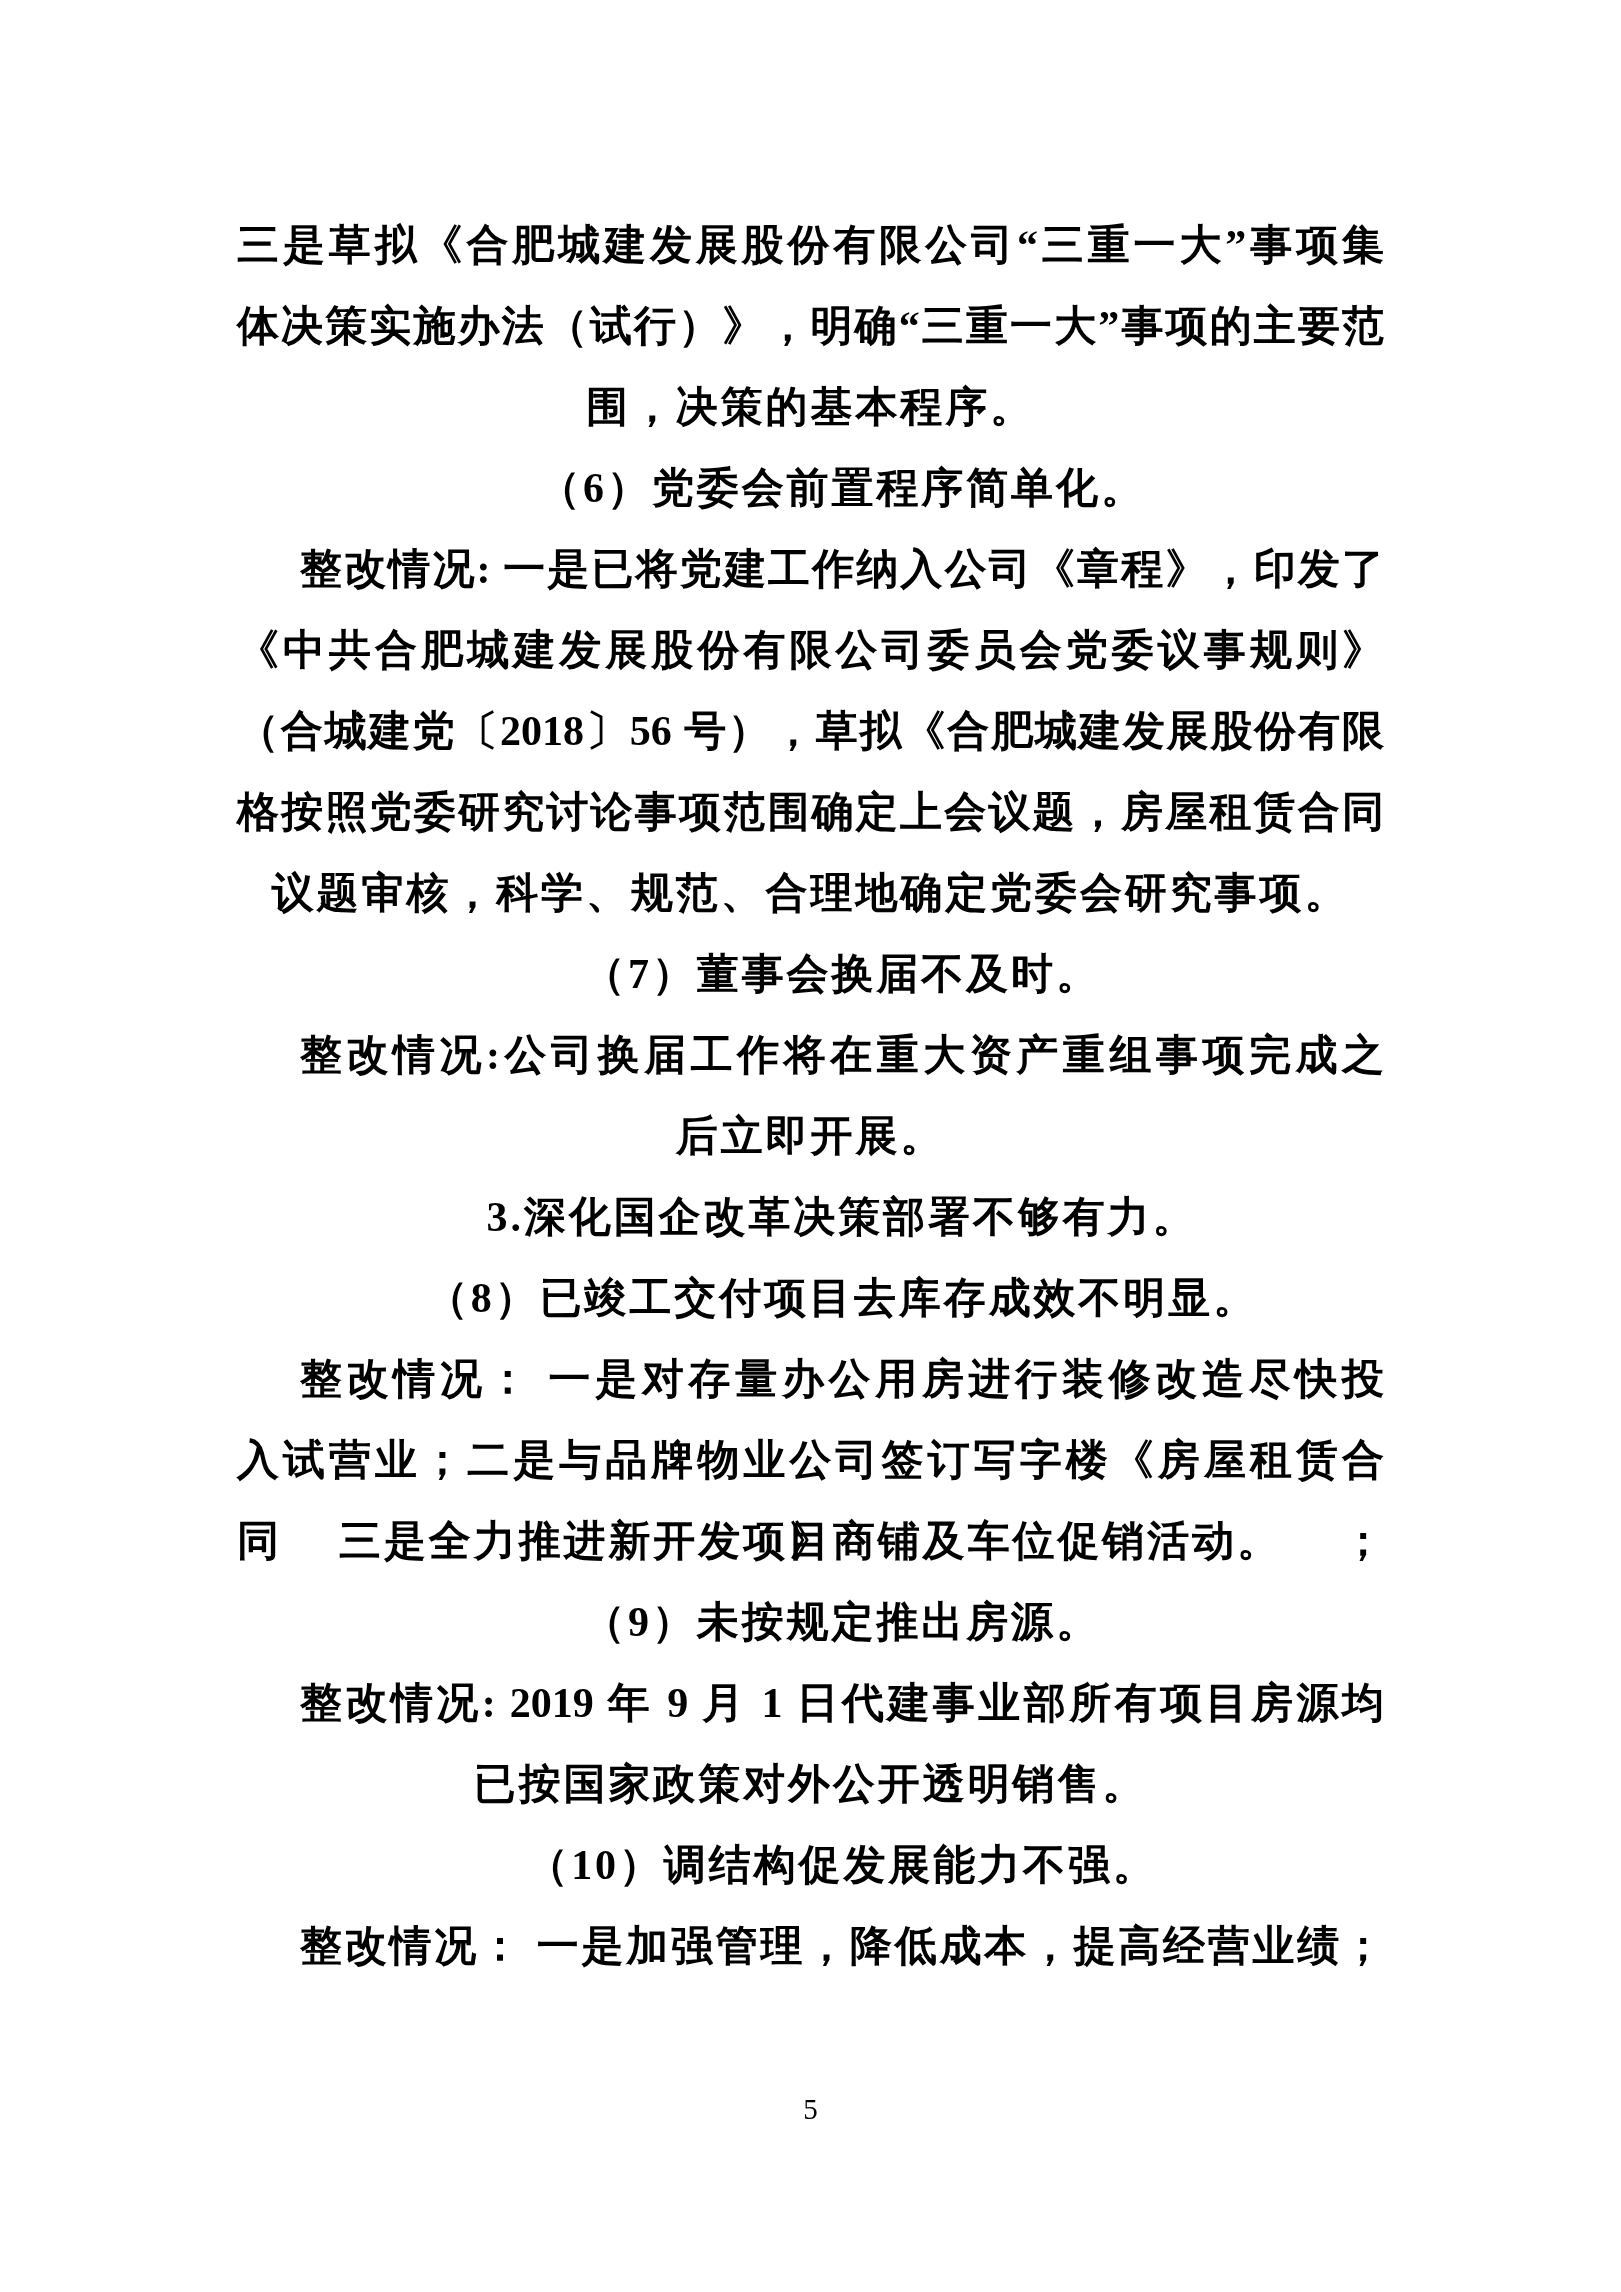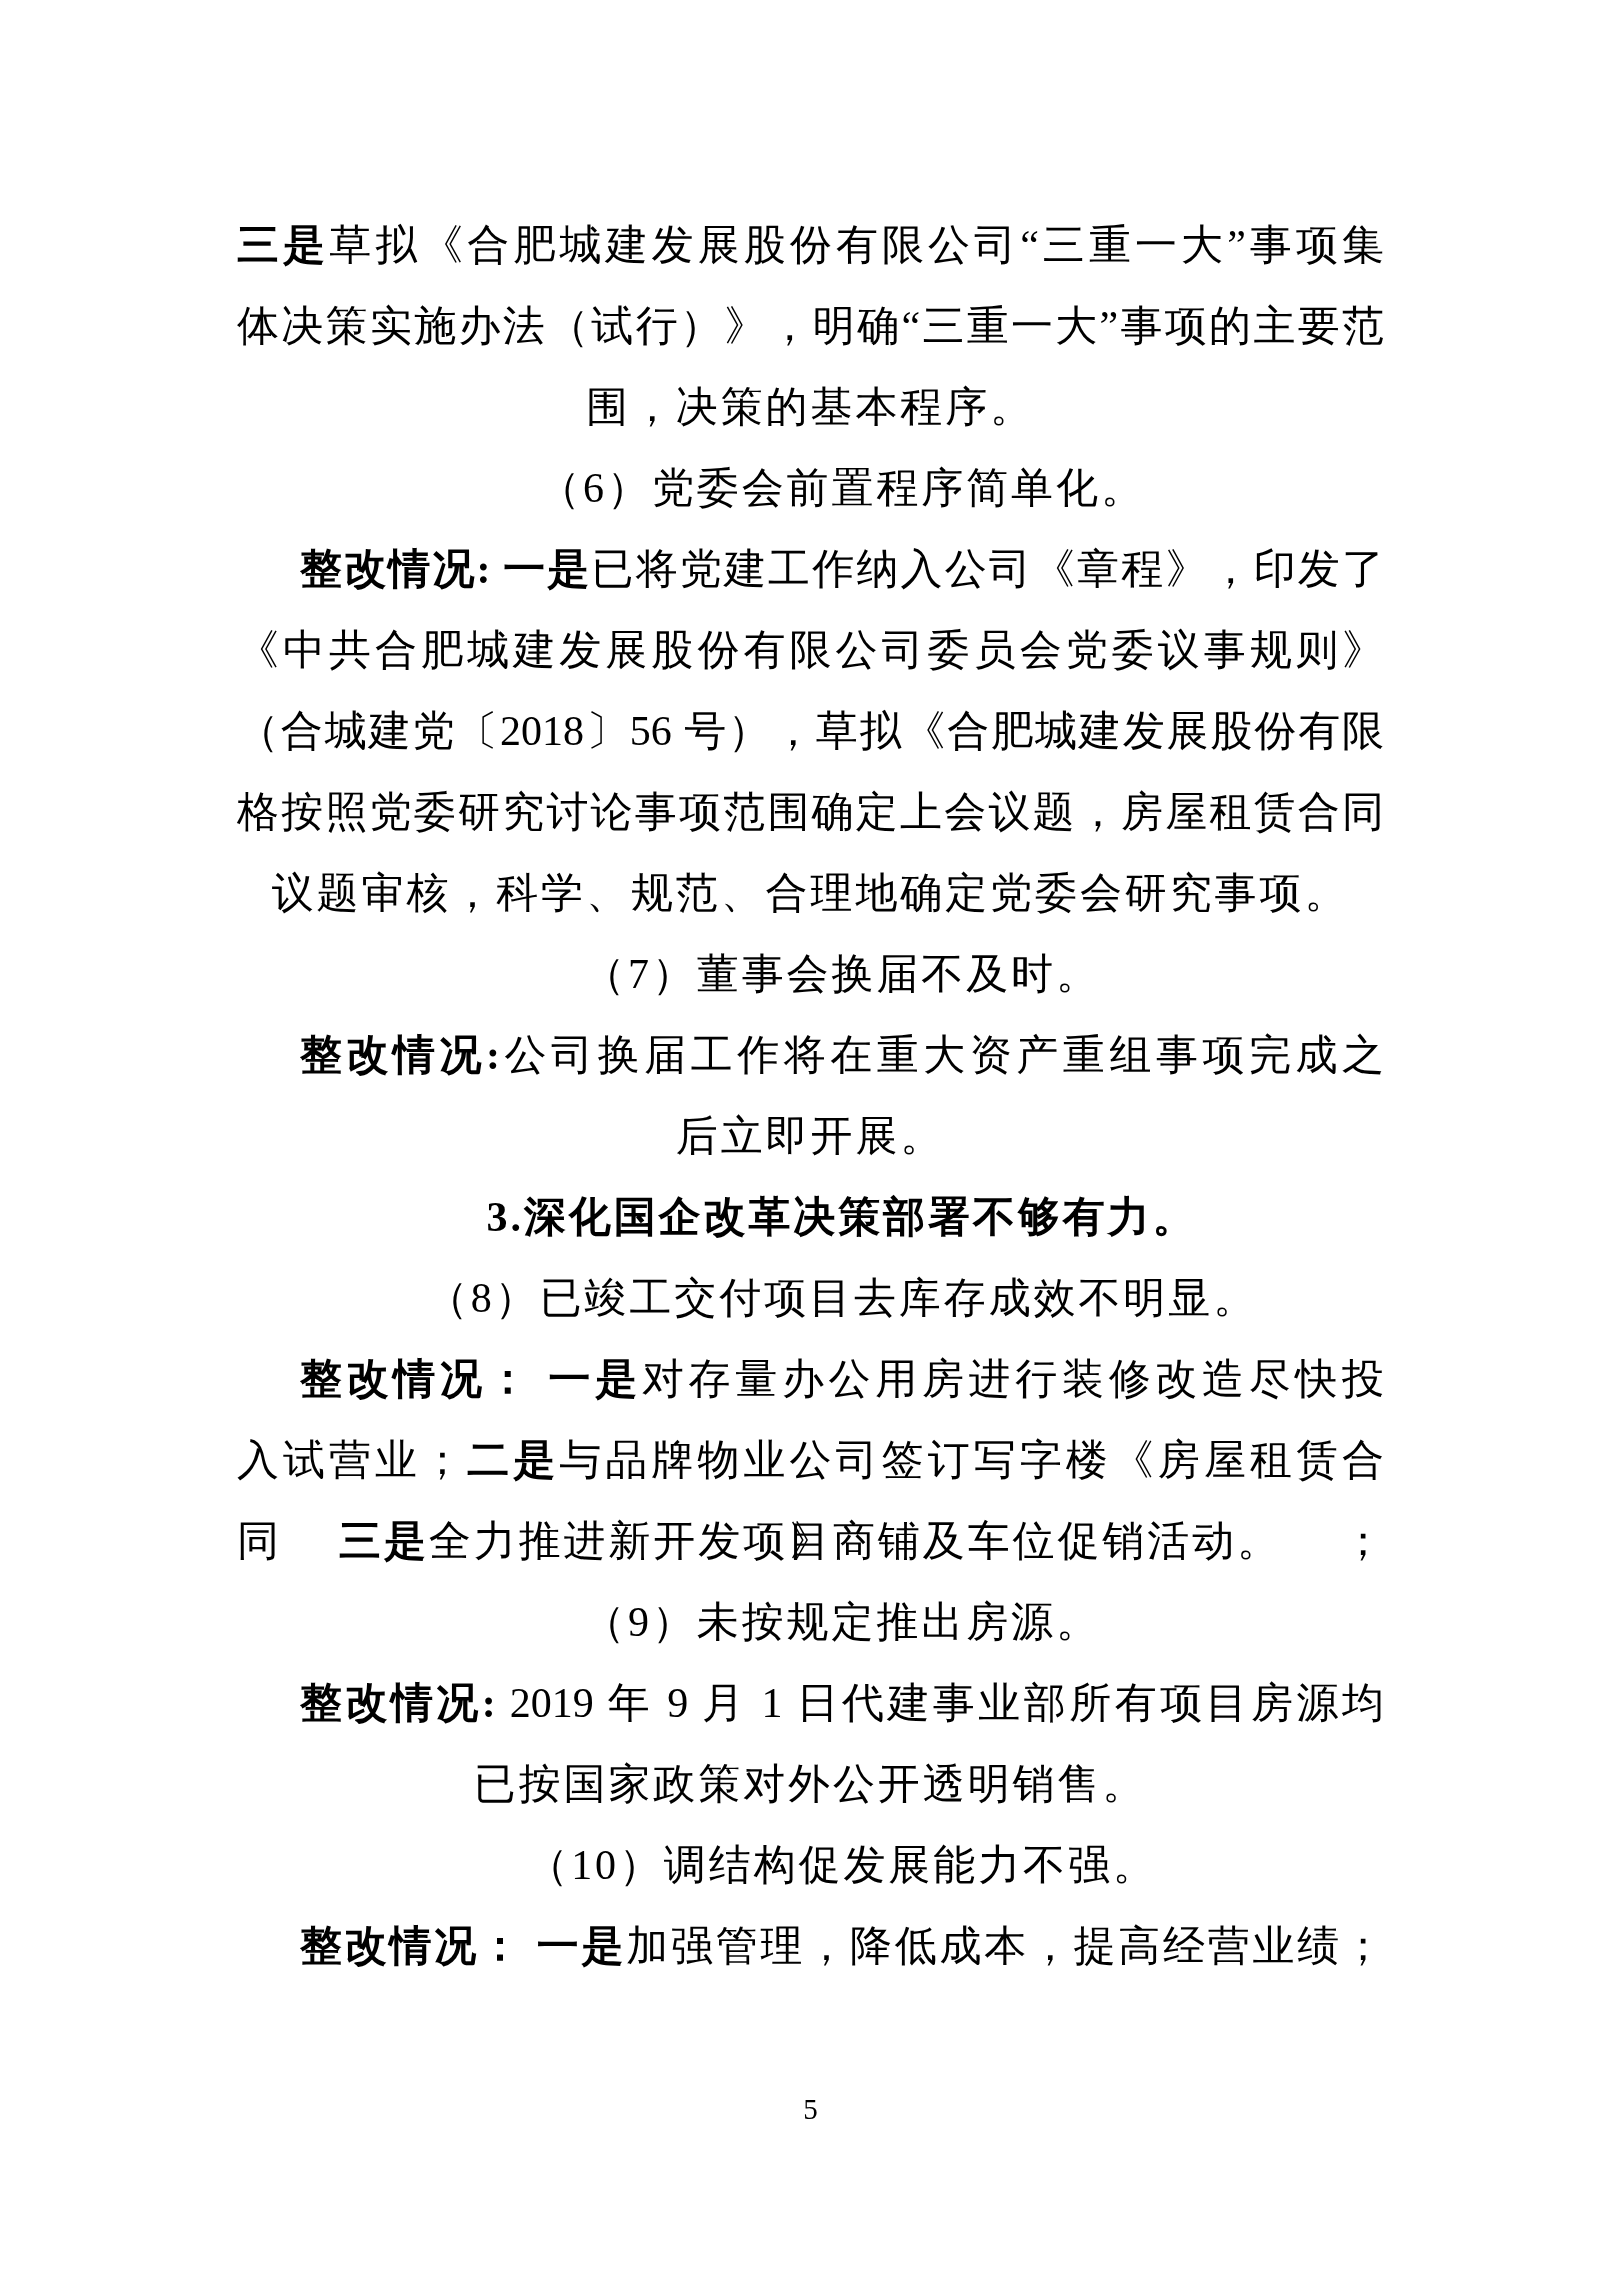--- a/index.html
+++ b/index.html
@@ -25,21 +25,21 @@
     letter-spacing: 2.9px;
     white-space: normal;
     text-align: center;
   }
   .line.justify {
     letter-spacing: normal;
     text-align: justify;
     text-align-last: justify;
   }
   .line.indent { padding-left: 63px; }
-  .run { font-weight: normal; }
+  .run { font-weight: bold; }
   .run.bold { font-weight: 700; }
   .page-number {
     position: absolute;
     left: 0;
     top: 2090px;
     width: 100%;
     text-align: center;
     font-size: 29px;
     line-height: 39px;
     color: #000000;

